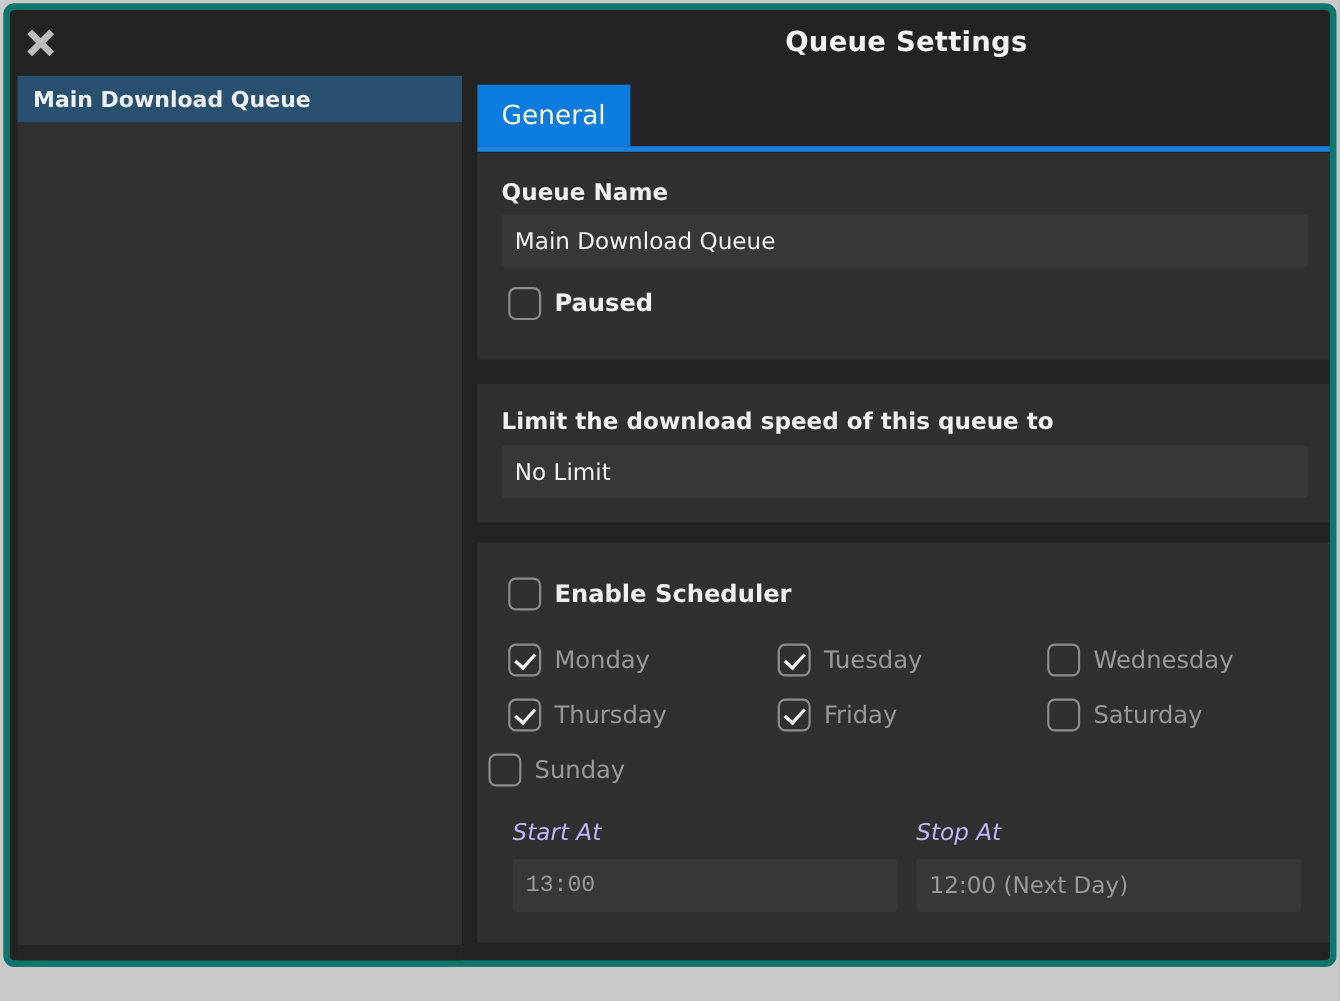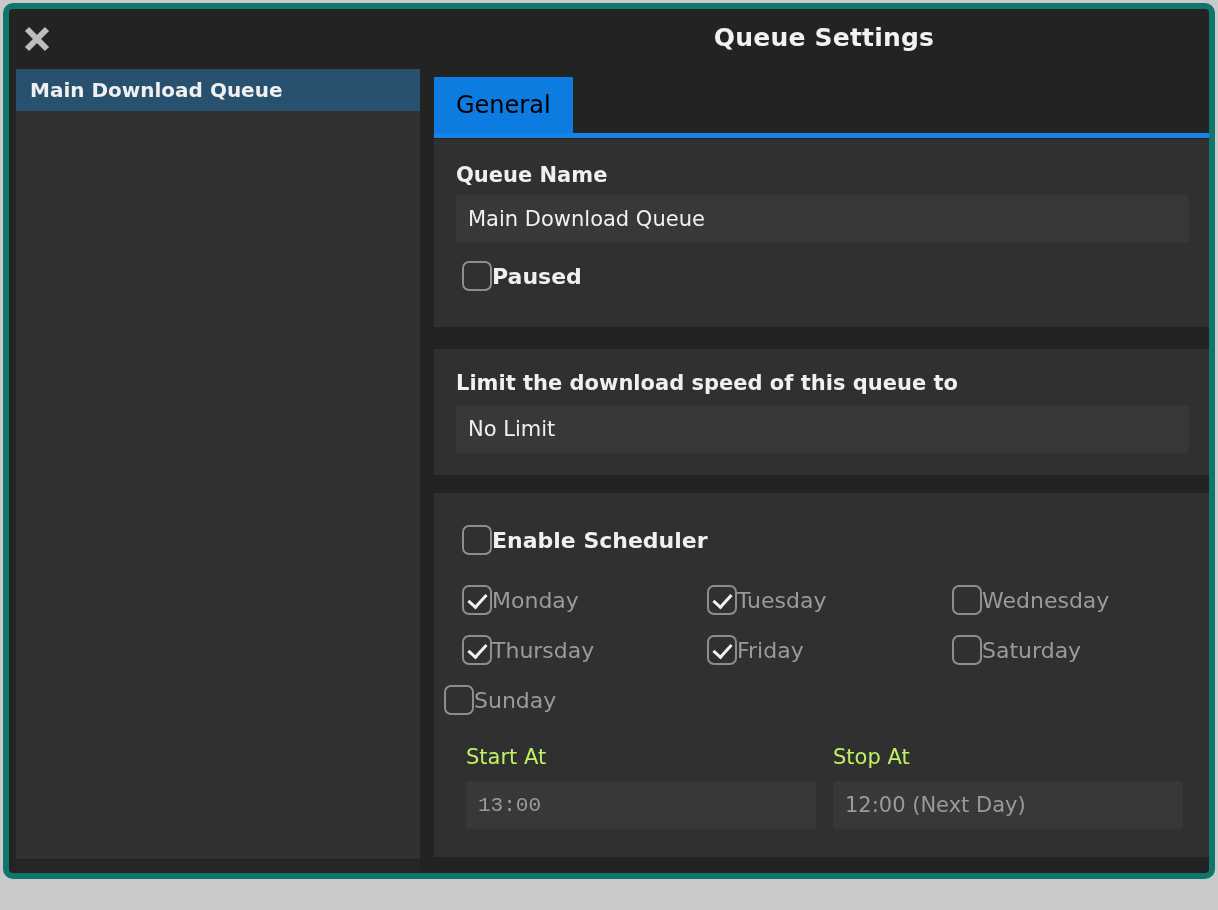--- a/index.html
+++ b/index.html
@@ -123,21 +123,21 @@
     height: 60px;
   }
   #tab-general {
     position: absolute;
     left: 5px;
     top: 0;
     height: 56px;
     line-height: 56px;
     padding: 0 22px;
     background: #0d7ce0;
-    color: #000000;
+    color: #fef9c3;
     font-size: 24px;
     cursor: pointer;
     box-sizing: border-box;
   }
   #tab-underline {
     position: absolute;
     left: 5px;
     top: 56px;
     width: 777px;
     height: 5px;
@@ -157,22 +157,23 @@
   #group-sched   { top: 424px; height: 364px; }
 
   .field-label {
     position: absolute;
     color: #f0f0f0;
     font-size: 21px;
     font-weight: bold;
     white-space: nowrap;
   }
   .field-label.dim {
-    color: #bef264;
+    color: #c4b5fd;
     font-weight: normal;
+    font-style: italic;
   }
 
   .textfield {
     position: absolute;
     background: #383838;
     border: none;
     border-radius: 3px;
     color: #f0f0f0;
     font-size: 21px;
     font-family: "DejaVu Sans", "Liberation Sans", sans-serif;
@@ -205,20 +206,21 @@
     position: absolute;
     left: 8px;
     top: 3px;
     width: 8px;
     height: 15px;
     border: solid #f2f2f2;
     border-width: 0 3px 3px 0;
     transform: rotate(42deg);
   }
   .check-label {
+    margin-left: 12px;
     font-size: 22px;
     color: #f0f0f0;
   }
   .check-label.dim { color: #9a9a9a; }
   .check-label.bold { font-weight: bold; }
 </style>
 </head>
 <body>
 
 <div id="window">

